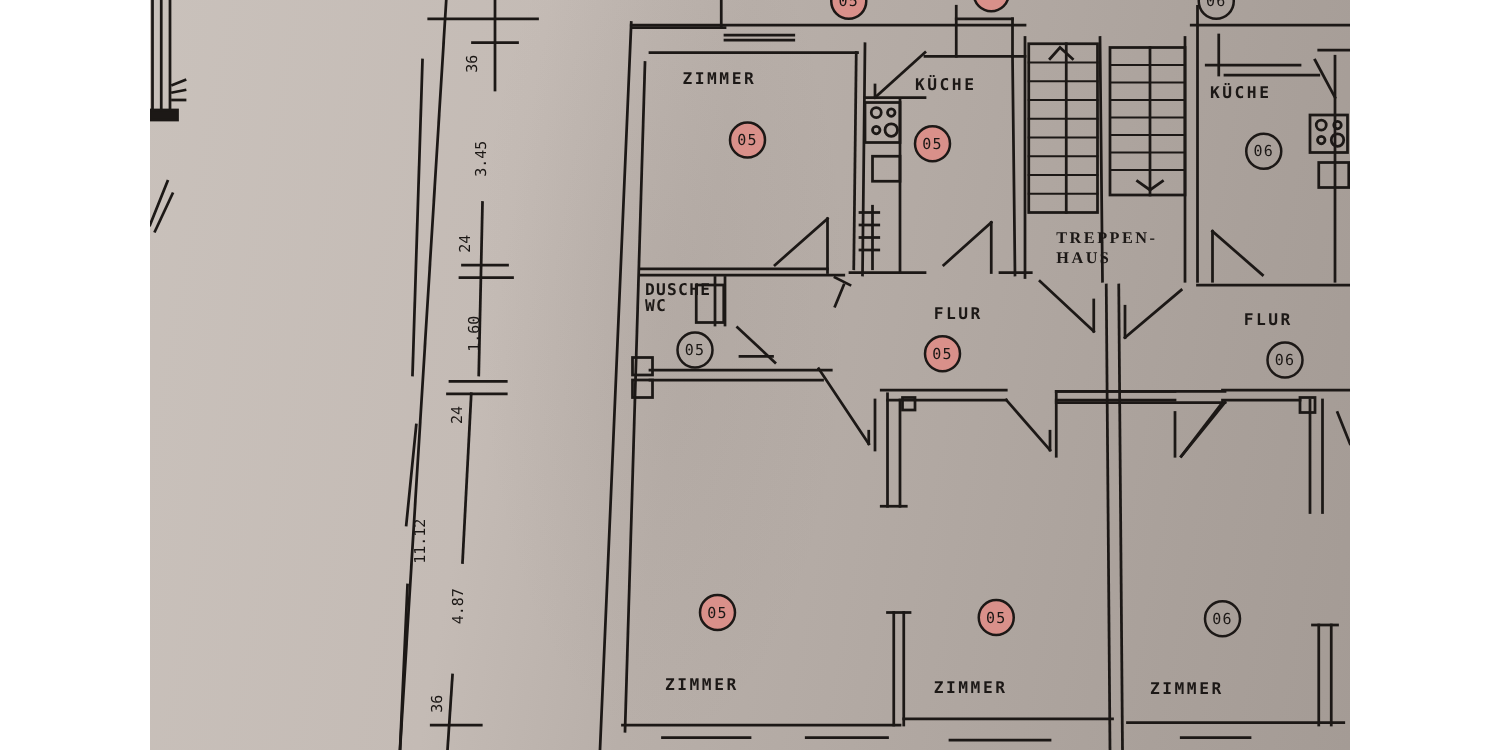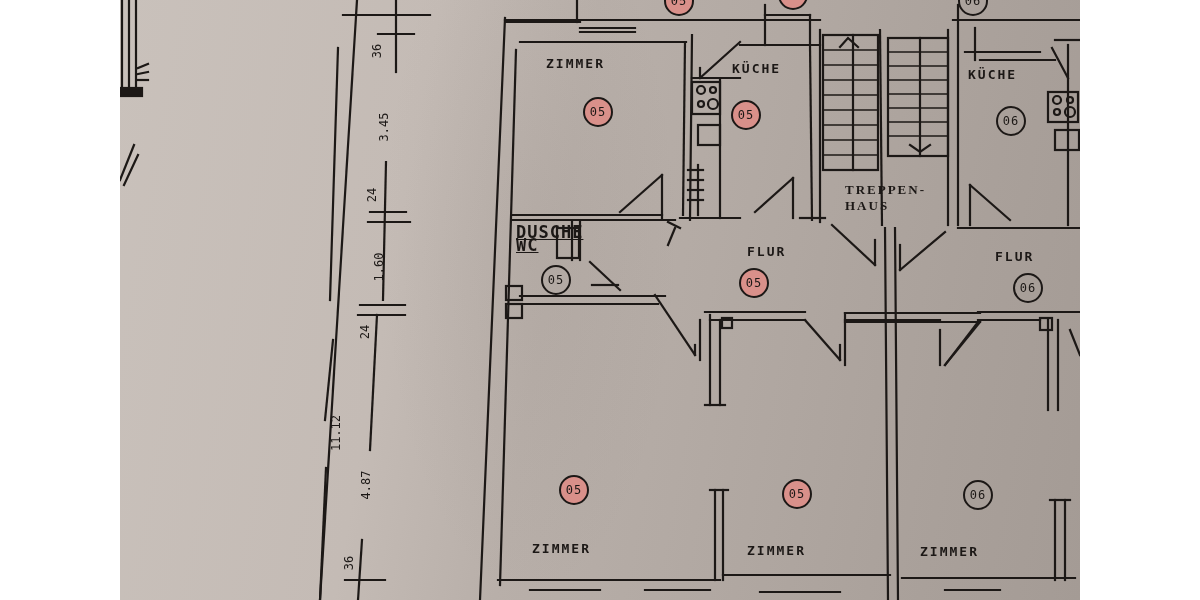--- a/index.html
+++ b/index.html
@@ -231,21 +231,21 @@
   <div class="badge red" style="left:544px;top:-14px;">05</div>
   <div class="badge red" style="left:658px;top:-20px;">05</div>
   <div class="badge plain" style="left:838px;top:-14px;">06</div>
 
   <div class="lbl" style="left:426px;top:56px;">ZIMMER</div>
   <div class="badge red" style="left:463px;top:97px;">05</div>
 
   <div class="lbl" style="left:612px;top:61px;">KÜCHE</div>
   <div class="badge red" style="left:611px;top:100px;">05</div>
 
-  <div class="lbl" style="left:396px;top:226px;font-size:17px;letter-spacing:1px;line-height:13px;text-decoration:underline;">DUSCHE
+  <div class="lbl" style="left:396px;top:226px;font-size:13px;letter-spacing:1px;line-height:13px;">DUSCHE
 WC</div>
   <div class="badge plain" style="left:421px;top:265px;">05</div>
 
   <div class="lbl" style="left:627px;top:244px;">FLUR</div>
   <div class="badge red" style="left:619px;top:268px;">05</div>
 
   <div class="lbl" style="left:725px;top:182px;line-height:16px;font-family:Liberation Serif, serif;">TREPPEN-
 HAUS</div>
 
   <div class="lbl" style="left:848px;top:67px;">KÜCHE</div>

